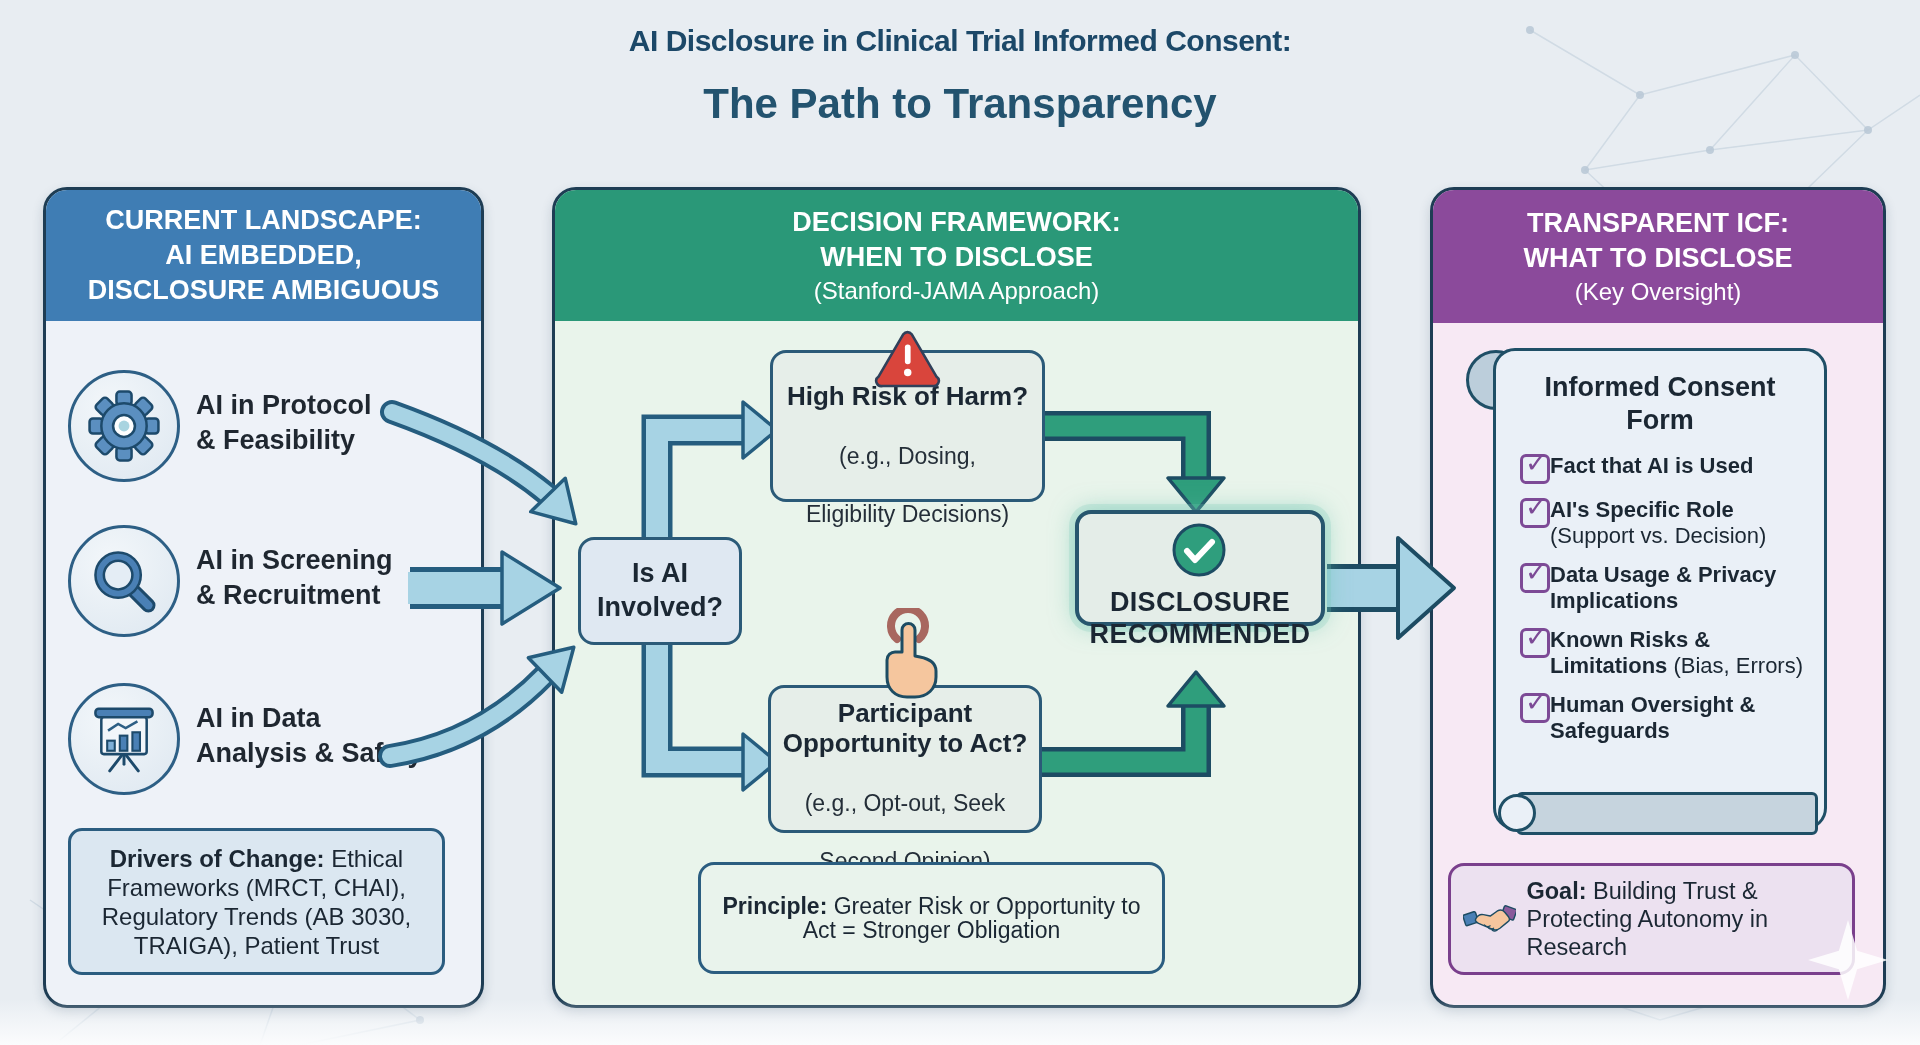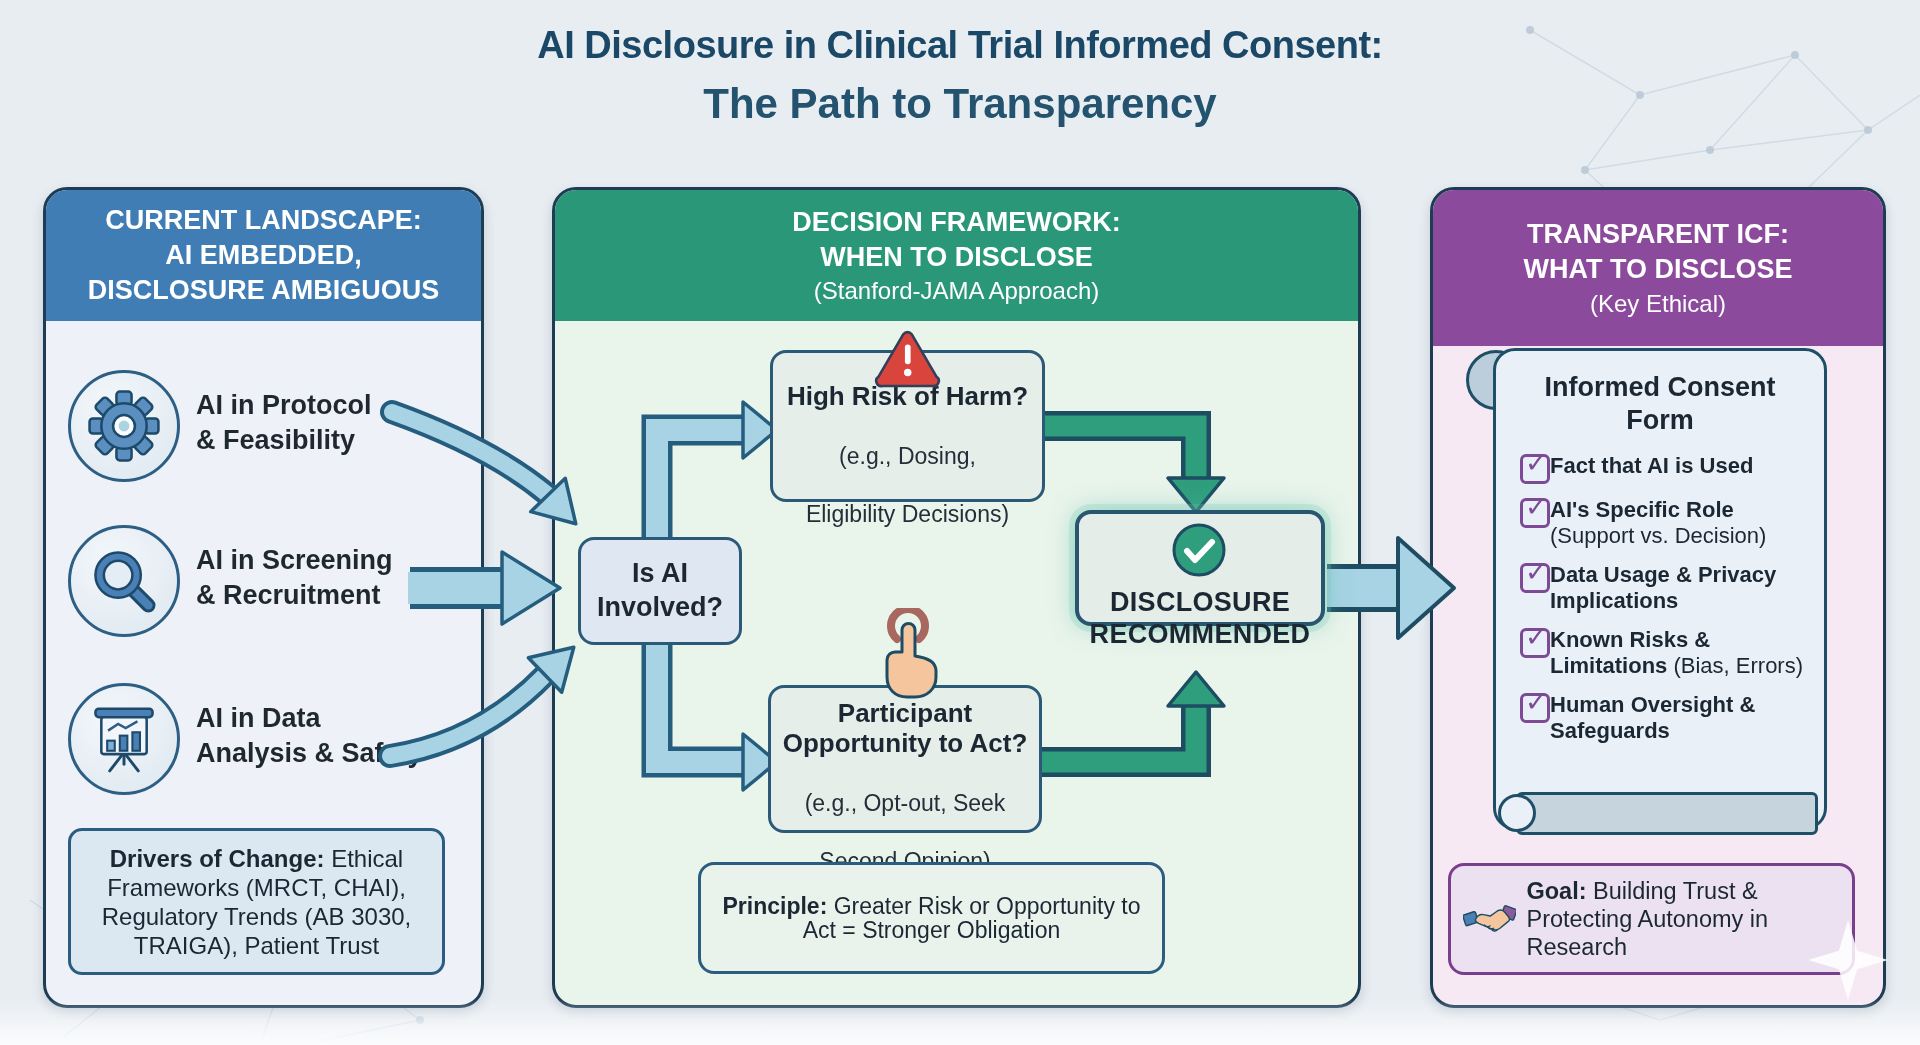--- a/index.html
+++ b/index.html
@@ -4,31 +4,31 @@
 <style>
   html,body{margin:0;padding:0;}
   body{
     width:1920px;height:1045px;position:relative;overflow:hidden;
     background:#e8edf2;
     font-family:"Liberation Sans","DejaVu Sans",sans-serif;
     color:#1b2733;
   }
   .abs{position:absolute;}
   
-  .title1{left:0;right:0;top:24px;text-align:center;font-size:38px;font-weight:bold;color:#1c4868;letter-spacing:-0.5px;}
+  .title1{left:0;right:0;top:24px;text-align:center;font-size:30px;font-weight:bold;color:#1c4868;letter-spacing:-0.5px;}
   .title2{left:0;right:0;top:80px;text-align:center;font-size:42px;font-weight:600;color:#23536f;}
   
   .panel{border:3px solid #1e3d54;border-radius:24px;overflow:hidden;box-shadow:0 5px 12px rgba(25,55,85,.18);}
   .panel-left{left:43px;top:187px;width:435px;height:815px;background:#eef2f8;}
   .panel-mid{left:552px;top:187px;width:803px;height:815px;background:#e9f4eb;}
   .panel-right{left:1430px;top:187px;width:450px;height:815px;background:#f7e9f4;}
   .phead{display:flex;flex-direction:column;align-items:center;justify-content:center;color:#fff;text-align:center;}
   .phead-left{height:131px;background:#3f7db4;}
   .phead-mid{height:131px;background:#2a9878;}
-  .phead-right{height:156px;background:#8b4a9b;}
+  .phead-right{height:133px;background:#8b4a9b;}
   .phead .hl{font-size:27px;font-weight:bold;line-height:1.3;}
   .phead .hs{font-size:24px;font-weight:normal;line-height:1.3;}
   
   .badge{width:106px;height:106px;border-radius:50%;background:radial-gradient(circle at 38% 32%,#f3f7fa,#dde7f0);border:3px solid #2d5f85;display:flex;align-items:center;justify-content:center;}
   .leftlabel{font-size:27px;font-weight:bold;line-height:35px;color:#1f2730;}
   .driversbox{left:68px;top:828px;width:377px;height:147px;background:#dbe7f1;border:3px solid #2b5d80;border-radius:14px;
     display:flex;align-items:center;justify-content:center;text-align:center;font-size:24px;line-height:29px;padding:0 16px;box-sizing:border-box;}
   .b{font-weight:bold;}
   
   .flowbox{border:3px solid #2b5a78;border-radius:16px;box-sizing:border-box;text-align:center;}
@@ -96,21 +96,21 @@
   <div class="phead phead-mid">
     <div class="hl">DECISION FRAMEWORK:</div>
     <div class="hl">WHEN TO DISCLOSE</div>
     <div class="hs">(Stanford-JAMA Approach)</div>
   </div>
 </div>
 <div class="abs panel panel-right">
   <div class="phead phead-right">
     <div class="hl">TRANSPARENT ICF:</div>
     <div class="hl">WHAT TO DISCLOSE</div>
-    <div class="hs">(Key Ethical)</div>
+    <div class="hs">(Key Oversight)</div>
   </div>
 </div>
 
 <div class="abs badge" style="left:68px;top:370px;">
   <svg width="84" height="84" viewBox="-50 -50 100 100">
     <g fill="#5b8fc0" stroke="#1d4a6b" stroke-width="3" stroke-linejoin="round">
       <rect x="-9" y="-41" width="18" height="16" rx="4"></rect>
       <rect x="-9" y="-41" width="18" height="16" rx="4" transform="rotate(45)"></rect>
       <rect x="-9" y="-41" width="18" height="16" rx="4" transform="rotate(90)"></rect>
       <rect x="-9" y="-41" width="18" height="16" rx="4" transform="rotate(135)"></rect>

